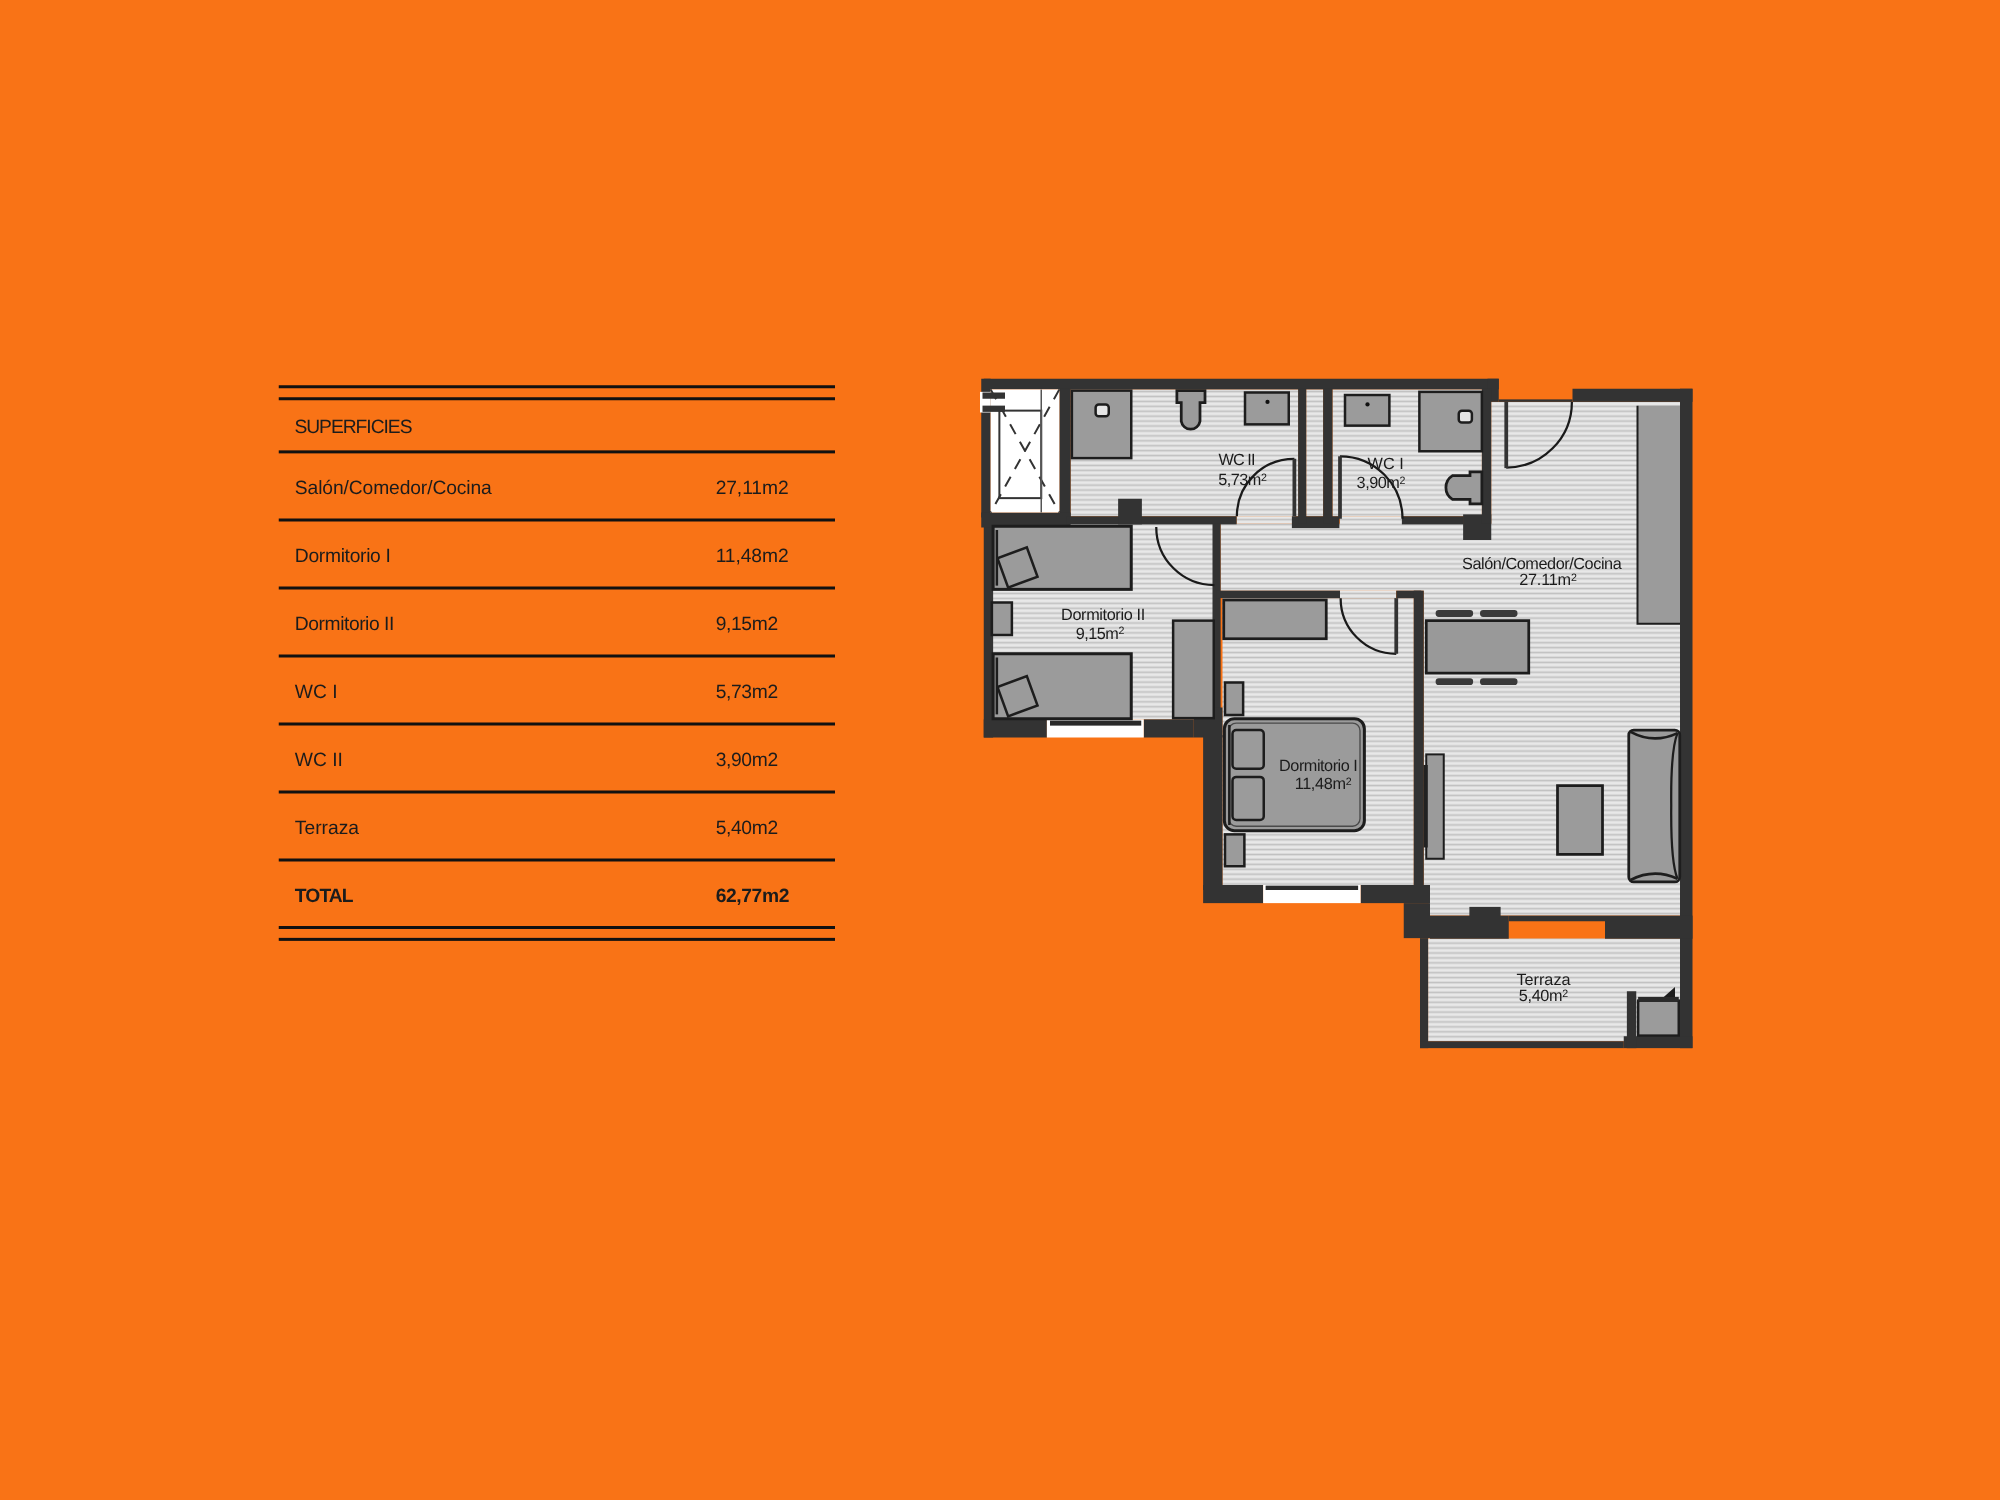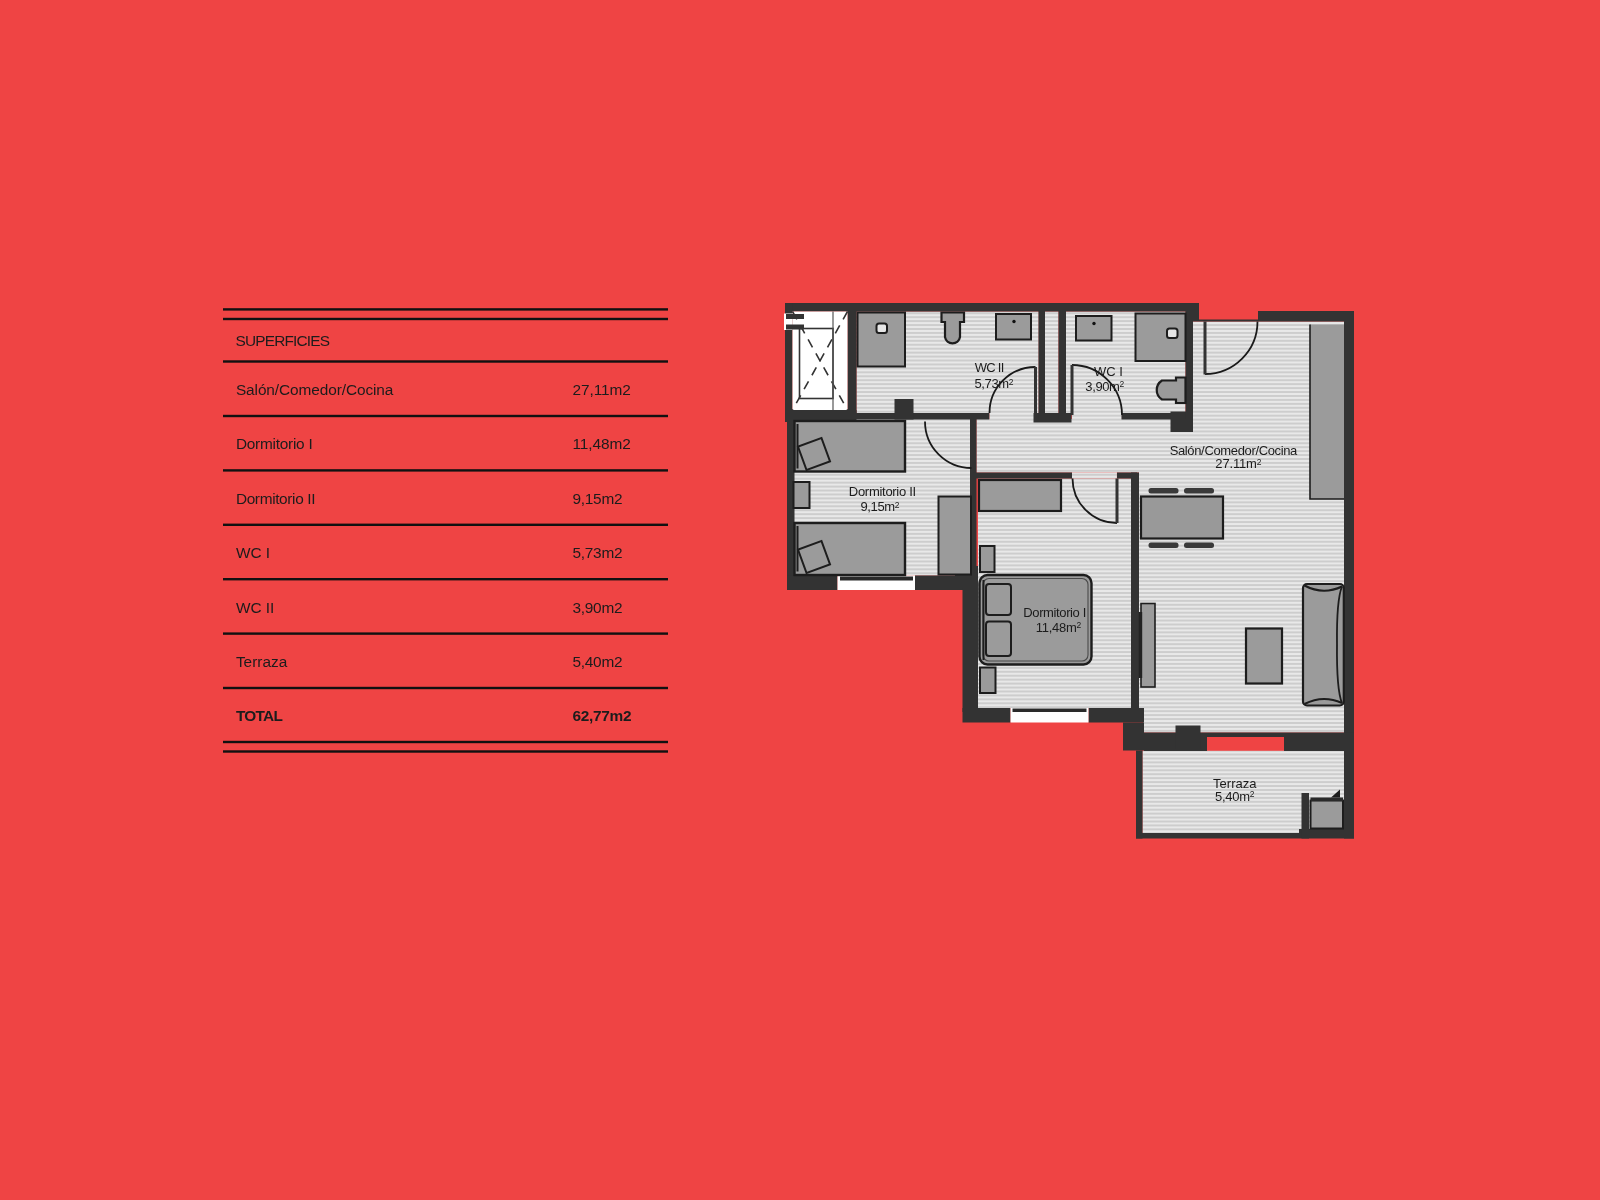--- a/index.html
+++ b/index.html
@@ -1,16 +1,16 @@
 <!DOCTYPE html>
 <html><head>
 <meta charset="utf-8">
 <style>
   html,body{margin:0;padding:0;background:#ffffff;}
-  #page{position:relative;width:1600px;height:1200px;background:#ef4444;overflow:hidden;
+  #page{position:relative;width:1600px;height:1200px;background:#f97316;overflow:hidden;
         font-family:"Liberation Sans", sans-serif;}
   svg text{font-family:"Liberation Sans", sans-serif;fill:#1c1c1c;}
 </style>
 </head>
 <body>
 <div id="page">
 <svg width="1600" height="1200" viewBox="0 0 1600 1200" xmlns="http://www.w3.org/2000/svg">
 <defs>
   <pattern id="hatch" width="4" height="3.94" patternUnits="userSpaceOnUse">
     <rect width="4" height="3.94" fill="#e8e8e8"></rect>

